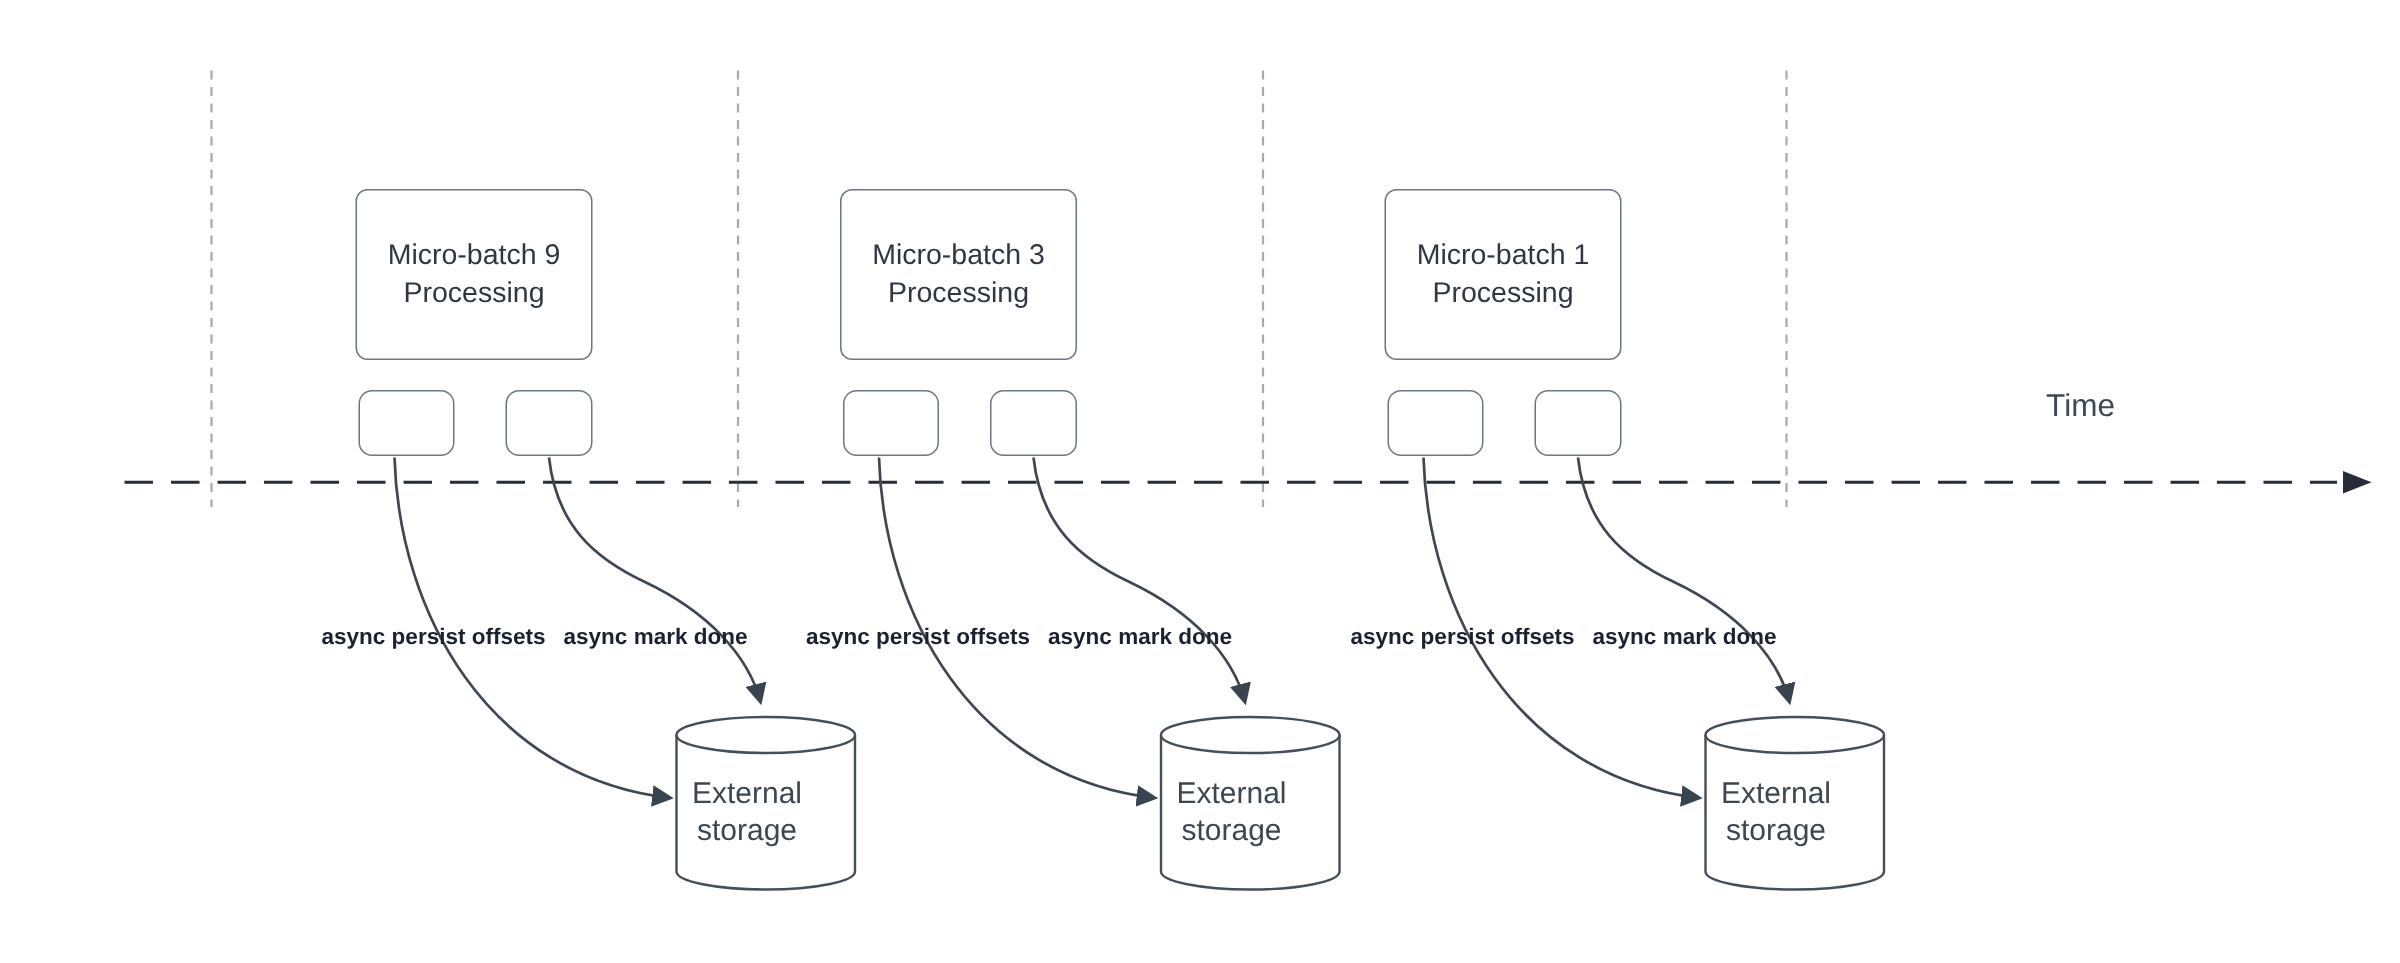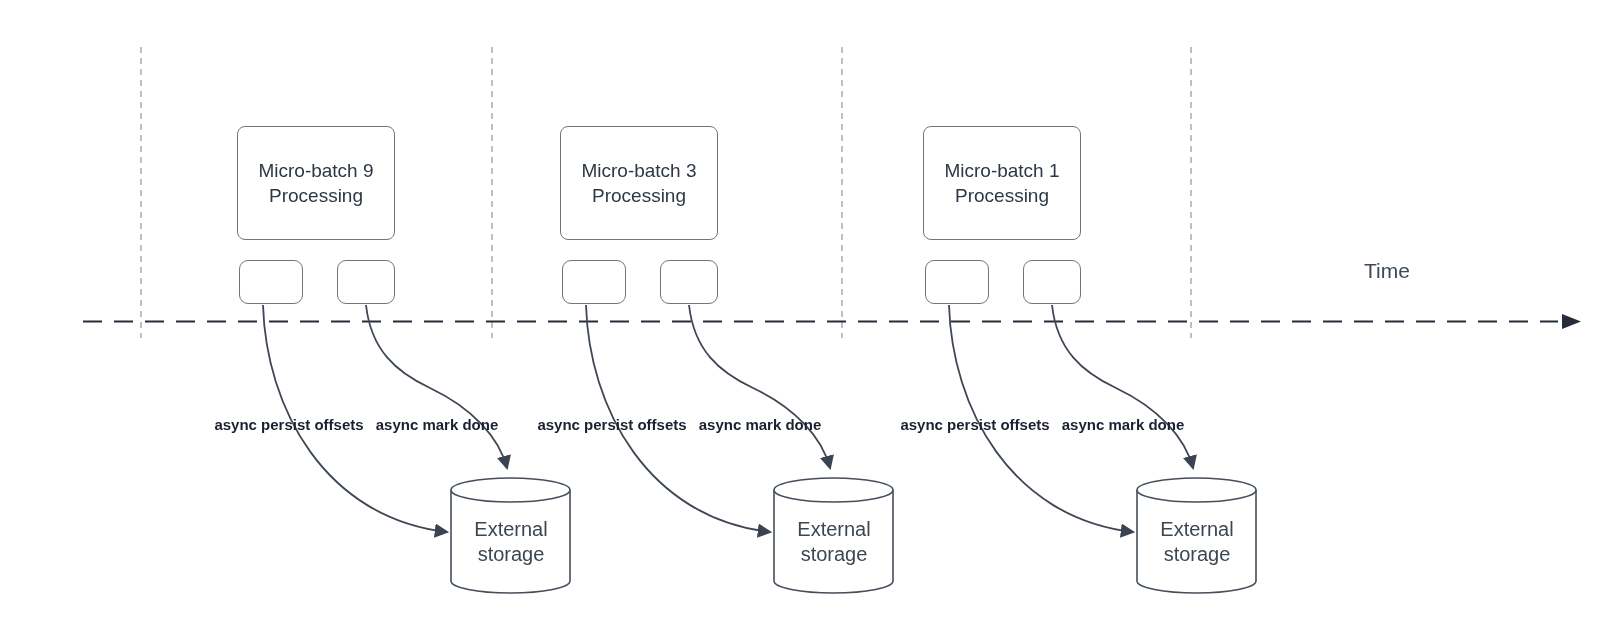--- a/index.html
+++ b/index.html
@@ -29,21 +29,21 @@
   .small-b { left:337px; top:260px; width:58px; height:44px; }
   .arrow-label {
     position:absolute;
     transform:translateX(-50%);
     font-weight:bold; font-size:15px; line-height:18px;
     color:#1a2230; white-space:nowrap;
   }
   .persist-label { left:289px; top:416px; }
   .mark-label   { left:437px; top:378px;margin-top:38px; }
   .storage-label {
-    position:absolute; left:511px; top:517px;
+    position:absolute; left:498px; top:517px;
     transform:translateX(-50%);
     text-align:center; font-size:20px; line-height:25px; color:#3d4752;
     white-space:nowrap;
   }
   .time-label {
     position:absolute; left:1387px; top:258px;
     transform:translateX(-50%);
     font-size:21px; line-height:25px; color:#3e4854;
   }
 </style>

